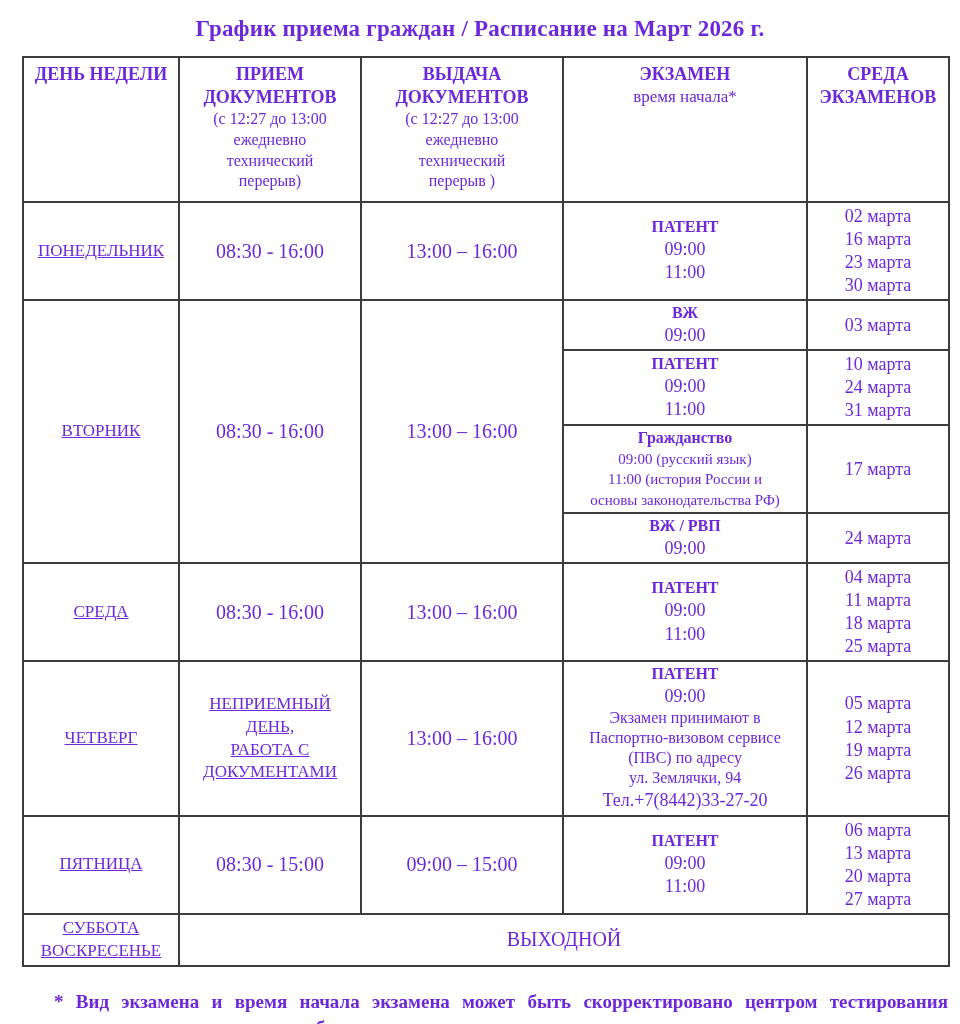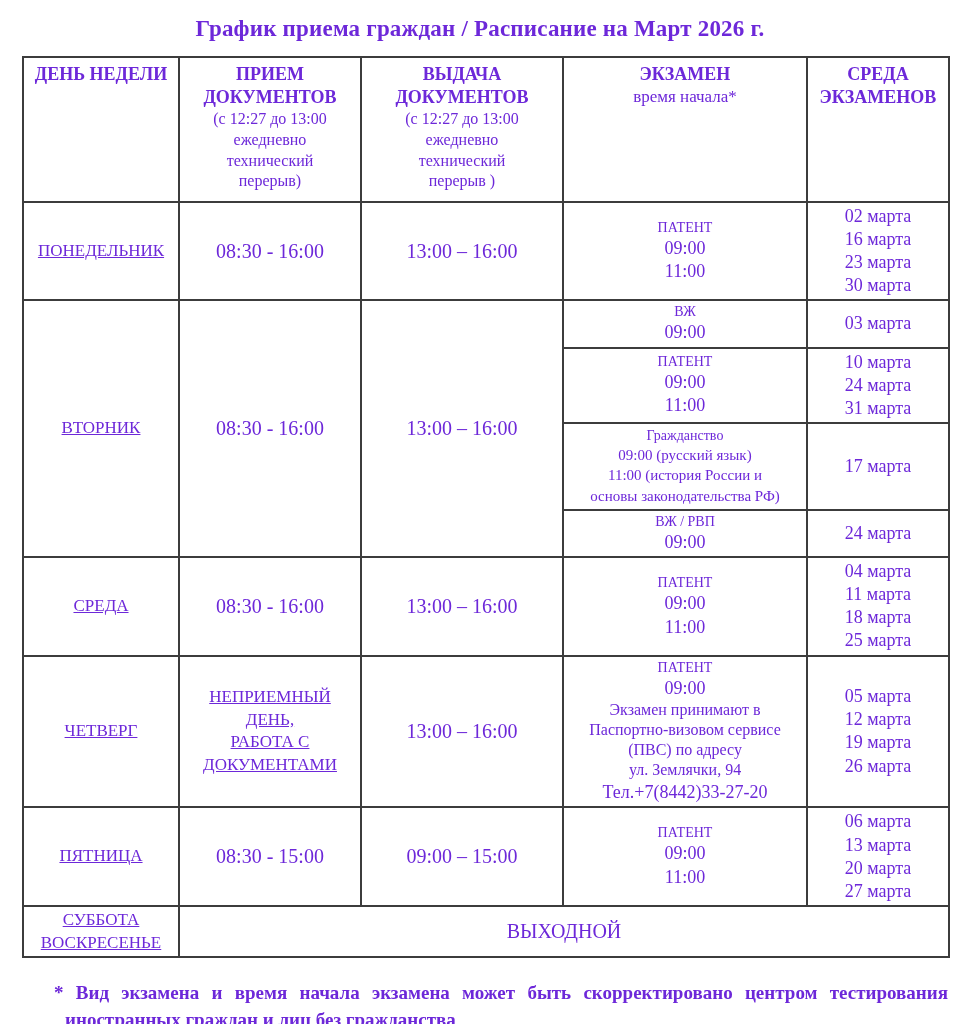--- a/index.html
+++ b/index.html
@@ -33,21 +33,21 @@
     font-weight:normal;
     overflow:hidden;
   }
   table.sched th{vertical-align:top;padding-top:5px;}
   .ml{white-space:pre-line;}
   .h-main{font-size:18px;font-weight:bold;line-height:1.25;}
   .h-note{font-size:16px;line-height:1.3;margin-top:1px;text-align:center;}
   .h-sub{font-size:17px;line-height:1.35;}
   .day{font-size:17px;font-weight:bold;line-height:1.35;text-decoration:underline;}
   .time{font-size:20px;}
-  .exam-name{font-size:14px;font-weight:normal;line-height:1.3;}
+  .exam-name{font-size:16px;font-weight:bold;line-height:1.3;}
   .exam-times{font-size:18px;line-height:1.3;}
   .exam-times-sm{font-size:15px;line-height:1.35;}
   .exam-note{font-size:16px;line-height:1.25;}
   .exam-tel{font-size:18px;line-height:1.3;margin-top:1px;}
   .dates{font-size:18px;line-height:1.28;}
   .offday{font-size:20px;font-weight:bold;}
   .footnote{
     margin:22px 12px 0 65px;
     text-indent:-11px;
     text-align:justify;

